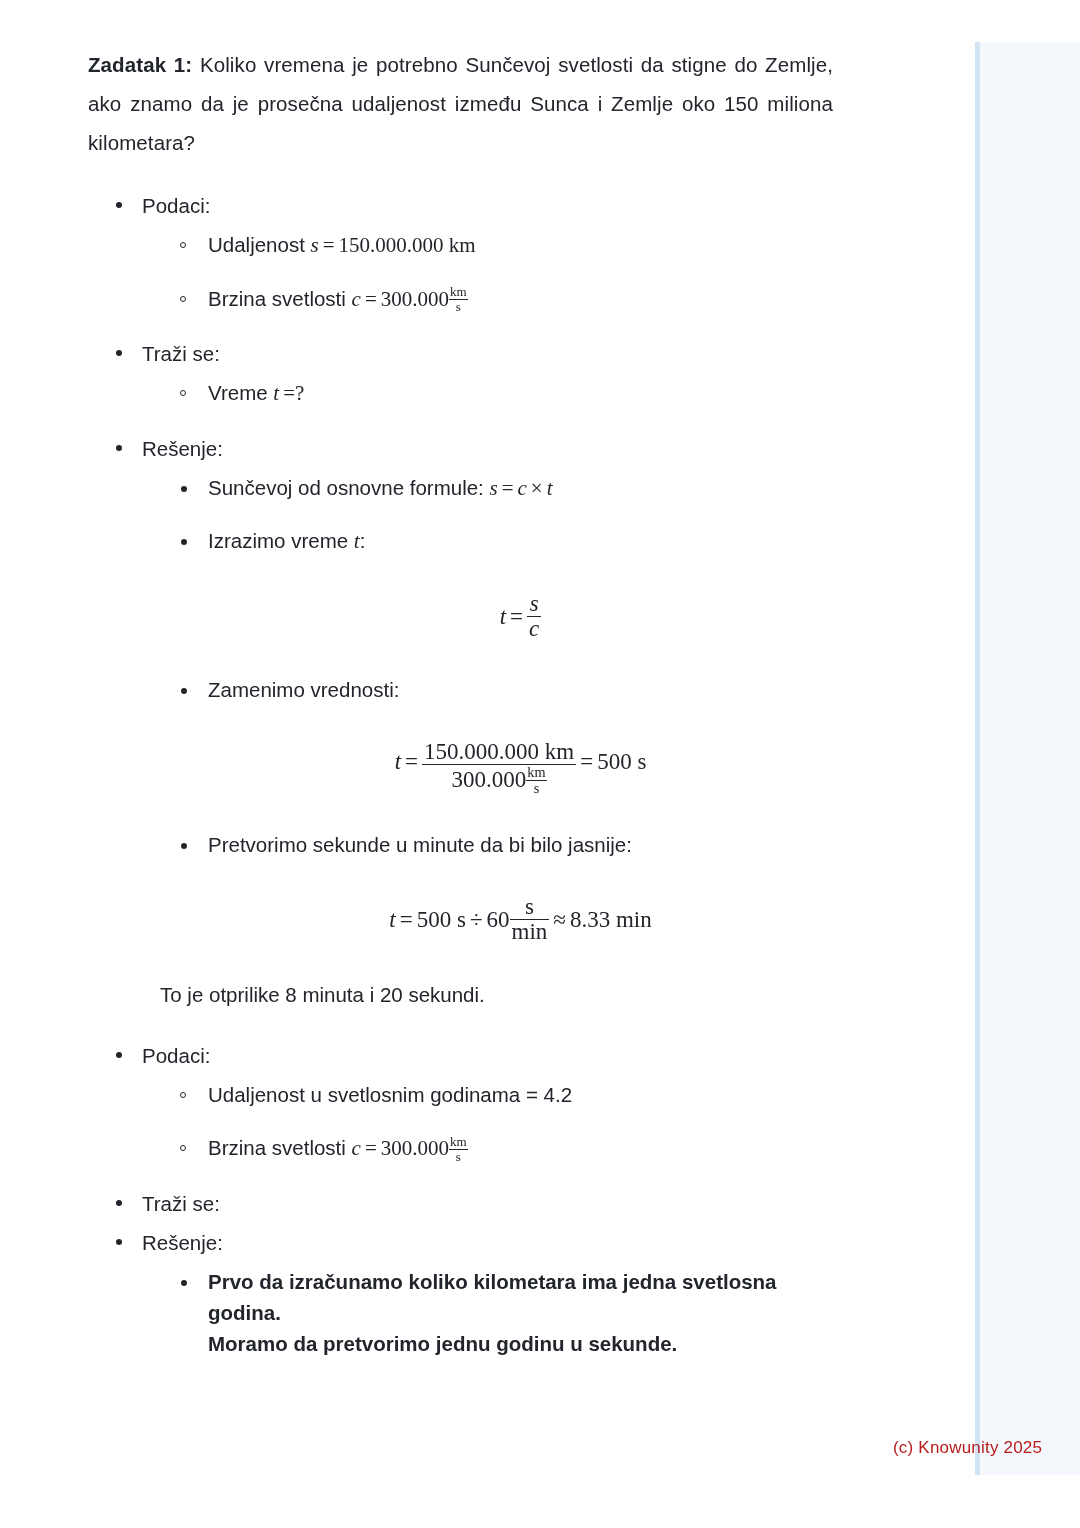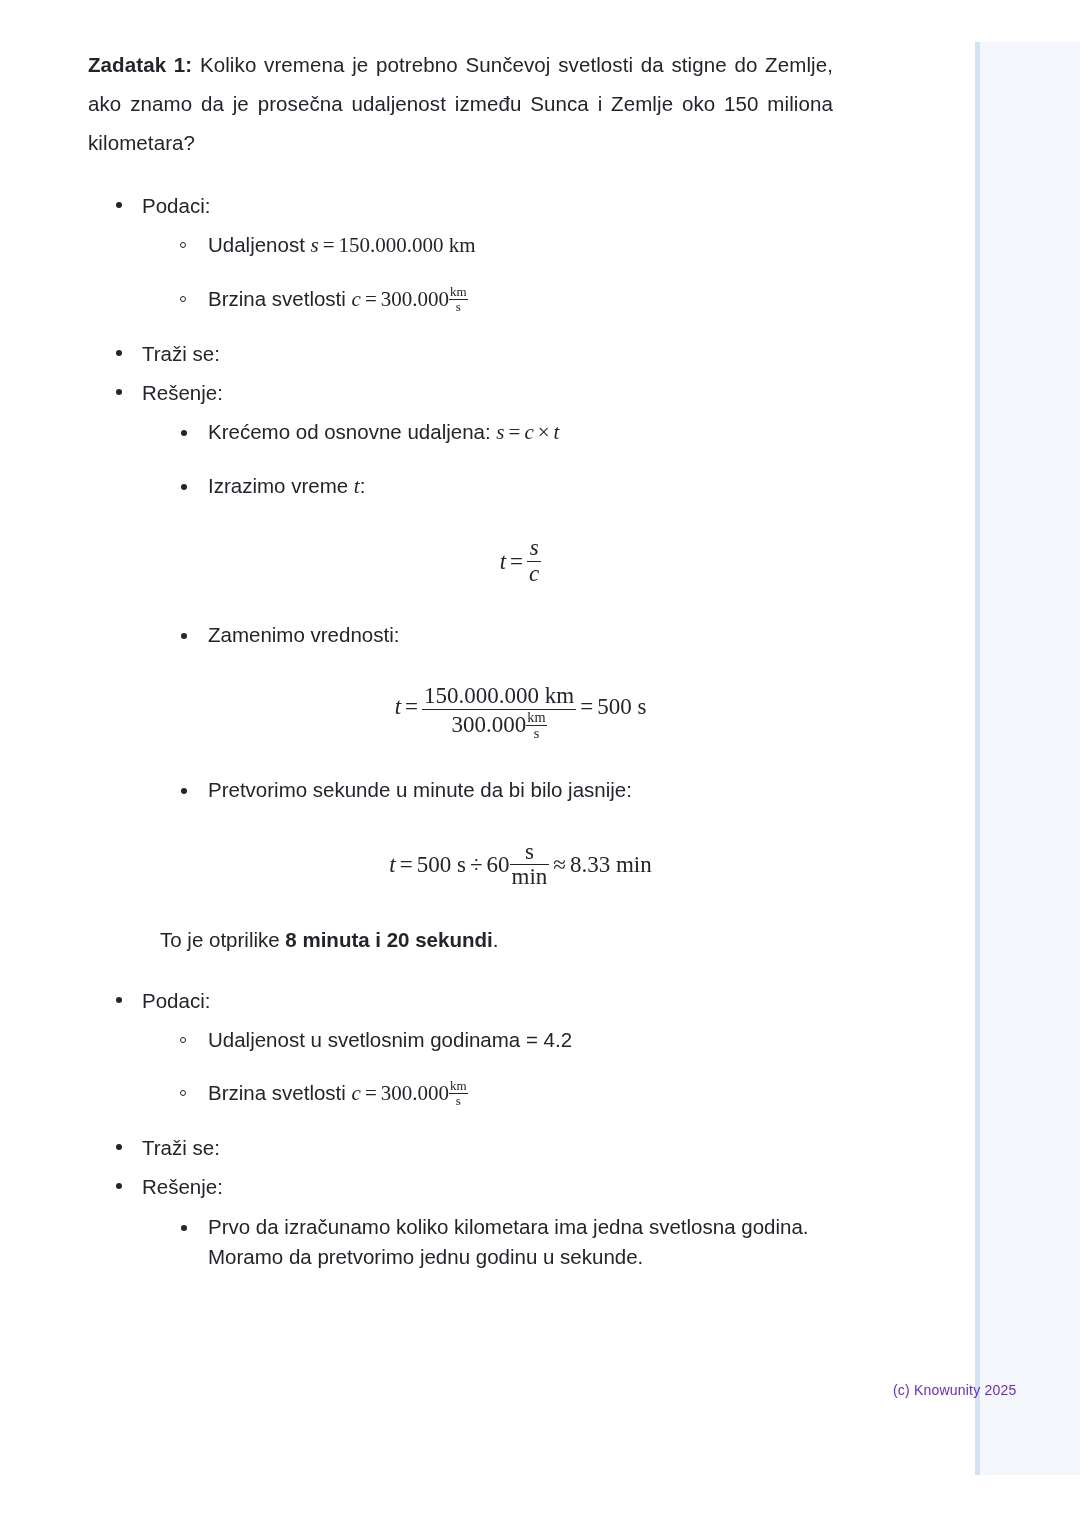--- a/index.html
+++ b/index.html
@@ -101,21 +101,21 @@
   li.l2.solid::before {
     content: "";
     position: absolute;
     left: 7px;
     top: 13px;
     width: 6px;
     height: 6px;
     border-radius: 50%;
     background: #22252b;
   }
-  li.l2 .cont { display: block; }
+  li.l2 .cont { display: block; font-weight: bold; }
 
   
   .m {
     font-family: "Liberation Serif", "DejaVu Serif", serif;
     font-size: 21px;
     white-space: nowrap;
   }
   .m .v { font-style: italic; }
   .m .op { padding: 0 4px; }
 
@@ -156,29 +156,29 @@
   }
   .eq .big { font-size: 23px; }
   .eq .frac.tall { vertical-align: -0.78em; }
 
   .note {
     margin: 0 0 26px 0;
     padding-left: 72px;
     font-size: 20.5px;
     line-height: 1.7;
   }
-  .note b { font-weight: 700; }
+  .note b { font-weight: 400; }
 
   
   #watermark {
     position: absolute;
     left: 893px;
-    top: 1382px;
-    font-size: 14px;
-    color: #6d28d9;
+    top: 1438px;
+    font-size: 17px;
+    color: #b91c1c;
     letter-spacing: 0.2px;
     white-space: nowrap;
   }
 </style>
 </head>
 <body>
 
 <div id="side-panel"></div>
 
 <div id="page">
@@ -195,28 +195,33 @@
             <span>Udaljenost </span><span class="m"><span class="v">s</span><span class="op">=</span><span>150.000.000 km</span></span>
           </li>
           <li class="l2 hollow">
             <span>Brzina svetlosti </span><span class="m"><span class="v">c</span><span class="op">=</span><span>300.000</span><span class="ufrac"><span class="num">km</span><span class="den">s</span></span></span>
           </li>
         </ul>
       </li>
 
       <li class="l1">
         <span class="lbl">Traži se:</span>
+        <ul class="lvl2">
+          <li class="l2 hollow">
+            <span>Vreme </span><span class="m"><span class="v">t</span><span class="op">=?</span></span>
+          </li>
+        </ul>
       </li>
 
       <li class="l1">
         <span class="lbl">Rešenje:</span>
         <ul class="lvl2">
 
           <li class="l2 solid">
-            <span>Krećemo od osnovne udaljena: </span><span class="m"><span class="v">s</span><span class="op">=</span><span class="v">c</span><span class="op">×</span><span class="v">t</span></span>
+            <span>Sunčevoj od osnovne formule: </span><span class="m"><span class="v">s</span><span class="op">=</span><span class="v">c</span><span class="op">×</span><span class="v">t</span></span>
           </li>
 
           <li class="l2 solid">
             <span>Izrazimo vreme </span><span class="m"><span class="v">t</span></span><span>:</span>
 
             <div class="eq">
               <span class="m big"><span class="v">t</span><span class="op">=</span><span class="frac"><span class="num v">s</span><span class="den v">c</span></span></span>
             </div>
           </li>
 

